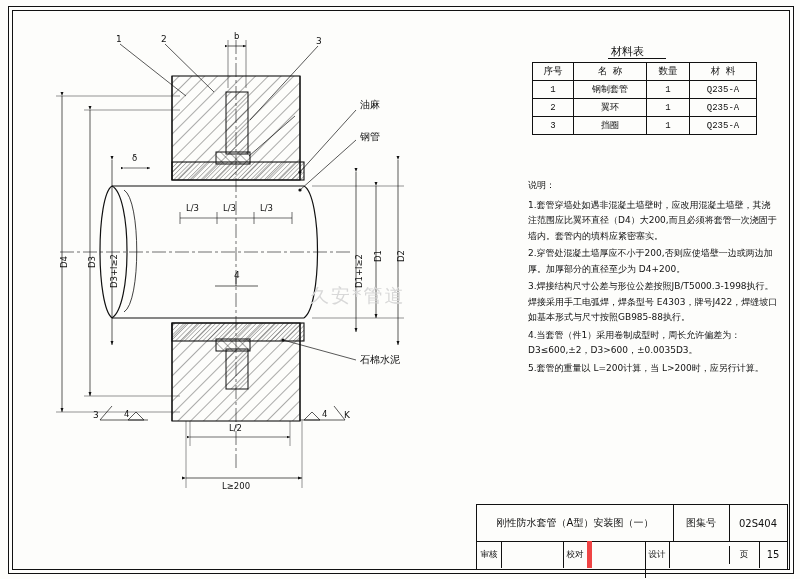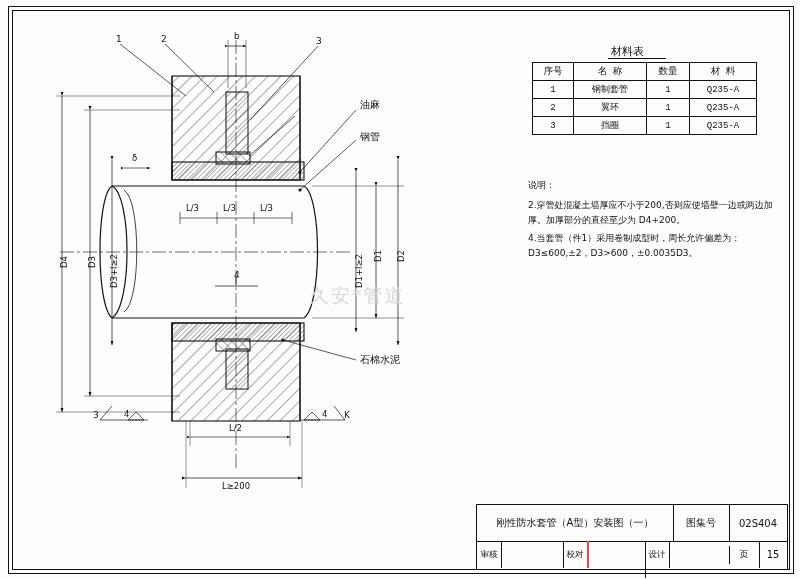--- a/index.html
+++ b/index.html
@@ -40,21 +40,21 @@
   .notes .ntitle{margin-bottom:4px;}
   
   .tb{position:absolute;left:476px;top:504px;width:310px;height:64px;border:1px solid #111;}
   .tb .r1{position:absolute;left:0;top:0;width:310px;height:36px;border-bottom:1px solid #111;}
   .tb .c1{position:absolute;left:0;top:0;width:196px;height:36px;border-right:1px solid #111;}
   .tb .c2{position:absolute;left:196px;top:0;width:56px;height:36px;border-right:1px solid #111;}
   .tb .c3{position:absolute;left:252px;top:0;width:58px;height:36px;}
   .tb .r2{position:absolute;left:0;top:36px;width:310px;height:27px;}
   .tb .d1{position:absolute;left:0;top:0;width:24px;height:27px;border-right:1px solid #111;}
   .tb .d2{position:absolute;left:24px;top:0;width:62px;height:27px;border-right:1px solid #111;}
-  .tb .d3{position:absolute;left:86px;top:0;width:24px;height:27px;border-right:2px solid #ef4444;}
+  .tb .d3{position:absolute;left:86px;top:0;width:24px;height:27px;border-right:5px solid #ef4444;}
   .tb .d4{position:absolute;left:110px;top:0;width:58px;height:37px;border-right:1px solid #111;}
   .tb .d5{position:absolute;left:168px;top:0;width:24px;height:27px;border-right:1px solid #111;}
   .tb .d6{position:absolute;left:192px;top:5px;width:60px;height:18px;border-right:1px solid #111;}
   .tb .d7{position:absolute;left:252px;top:0;width:30px;height:27px;border-right:1px solid #111;}
   .tb .d8{position:absolute;left:282px;top:0;width:28px;height:27px;}
   .cellc{display:flex;align-items:center;justify-content:center;width:100%;height:100%;font-size:10px;text-align:center;}
   .cellc.small{font-size:8.5px;}
   .sig{font-family:"DejaVu Serif","Liberation Serif",serif;font-style:italic;font-size:10px;color:#1a1a5a;margin-top:48px;}
   .wmark{
     position:absolute;left:310px;top:283px;font-size:19px;color:#d8d8d8;
@@ -242,22 +242,25 @@
       <td>3</td>
       <td>挡圈</td>
       <td>1</td>
       <td>Q235-A</td>
     </tr>
   </tbody>
     </table>
 
   <div class="notes">
     <p class="ntitle">说明：</p>
+    <p>1.套管穿墙处如遇非混凝土墙壁时，应改用混凝土墙壁，其浇注范围应比翼环直径（D4）大200,而且必须将套管一次浇固于墙内。套管内的填料应紧密塞实。</p>
     <p>2.穿管处混凝土墙厚应不小于200,否则应使墙壁一边或两边加厚。加厚部分的直径至少为 D4+200。</p>
+    <p>3.焊接结构尺寸公差与形位公差按照JB/T5000.3-1998执行。焊接采用手工电弧焊，焊条型号 E4303，牌号J422，焊缝坡口如基本形式与尺寸按照GB985-88执行。</p>
     <p>4.当套管（件1）采用卷制成型时，周长允许偏差为：D3≤600,±2，D3&gt;600，±0.0035D3。</p>
+    <p>5.套管的重量以 L=200计算，当 L&gt;200时，应另行计算。</p>
   </div>
 
   <div class="tb">
     <div class="r1">
       <div class="c1">
         <div class="cellc">刚性防水套管（A型）安装图（一）</div>
       </div>
       <div class="c2">
         <div class="cellc">图集号</div>
       </div>

